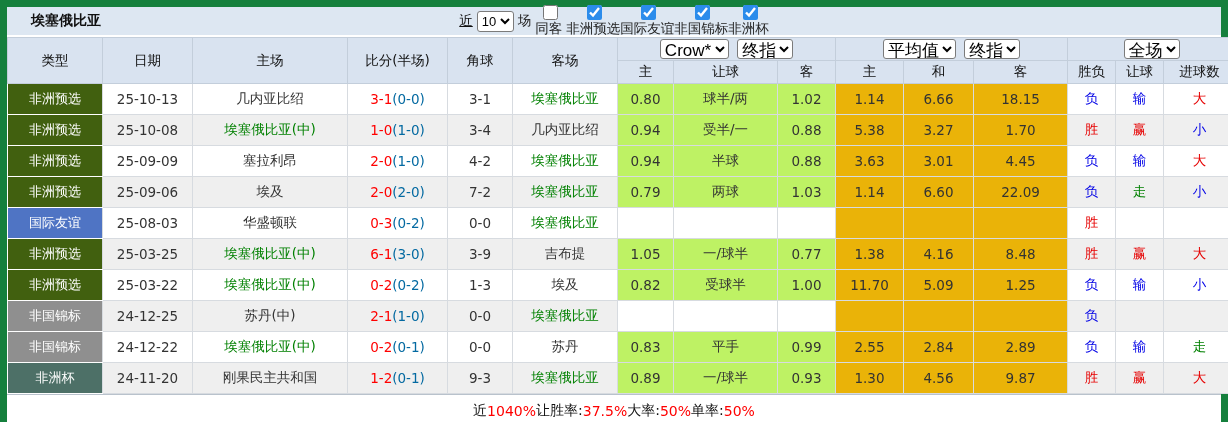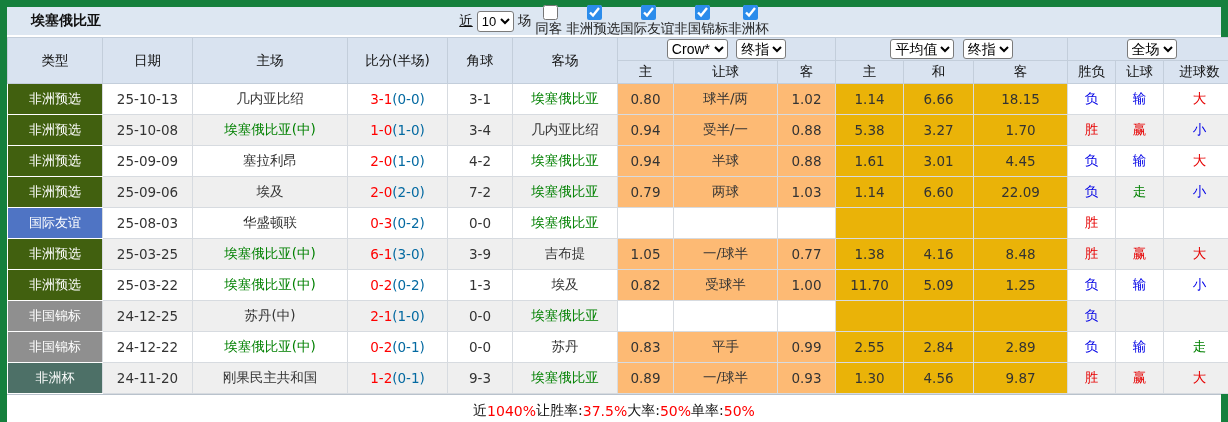--- a/index.html
+++ b/index.html
@@ -56,41 +56,41 @@
   }
   thead th {
     background: #d9e3f0;
     font-weight: normal;
     color: #111;
     border: 1px solid #c3cedb;
     height: 23px;
     overflow: hidden;
   }
   thead select {
-    font-size: 14px;
+    font-size: 17px;
     height: 20px;
     background: #fff;
     border: 1px solid #7b7b7b;
     border-radius: 3px;
     margin: 0 2px;
   }
   tbody td {
     border: 1px solid #d7dbe0;
     height: 31px;
     overflow: hidden;
     white-space: nowrap;
     color: #333;
   }
   tbody tr { background: #fff; }
   tbody tr.alt { background: #efefef; }
   td.type-cell { color: #fff; border-color: #fff #d7dbe0 #fff #fff; font-size: 13px; }
   td.team-cell.team { color: #008000; }
   td.score-cell .ft { color: #f00; }
   td.score-cell .ht { color: #0369a1; }
-  td.odds-cell { background: #fdba74; }
+  td.odds-cell { background: #bef264; }
   td.odds-cell.empty { background: #fff; }
   td.avg-cell { background: #eab308; }
   .c-red { color: #e60000; }
   .c-blue { color: #0000e6; }
   .c-green { color: #008000; }
   
   .summary {
     height: 32px;
     border-top: 1px solid #b9c2cc;
     display: flex;
@@ -228,21 +228,21 @@
         <tr>
           <td class="type-cell" style="background: rgb(65, 96, 15);">非洲预选</td>
           <td class="date-cell">25-09-09</td>
           <td class="team-cell">塞拉利昂</td>
           <td class="score-cell"><span class="ft">2-0</span><span class="ht">(1-0)</span></td>
           <td class="corner-cell">4-2</td>
           <td class="team-cell team">埃塞俄比亚</td>
           <td class="odds-cell">0.94</td>
           <td class="odds-cell">半球</td>
           <td class="odds-cell">0.88</td>
-          <td class="avg-cell">1.61</td>
+          <td class="avg-cell">3.63</td>
           <td class="avg-cell">3.01</td>
           <td class="avg-cell">4.45</td>
           <td class="res-cell c-blue">负</td>
           <td class="res-cell c-blue">输</td>
           <td class="res-cell c-red">大</td>
         </tr>
         <tr class="alt">
           <td class="type-cell" style="background: rgb(65, 96, 15);">非洲预选</td>
           <td class="date-cell">25-09-06</td>
           <td class="team-cell">埃及</td>

